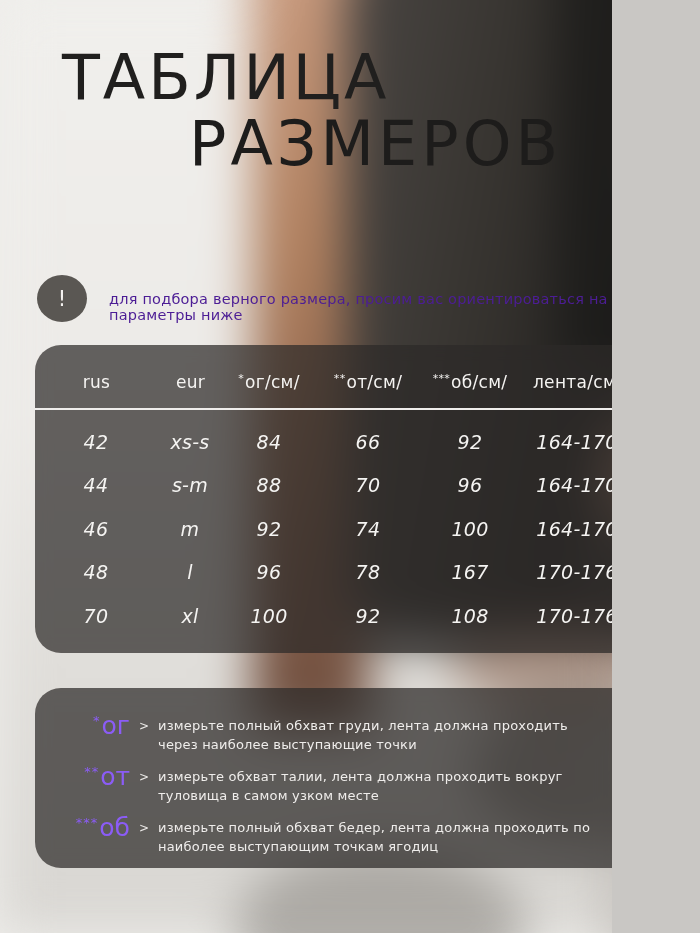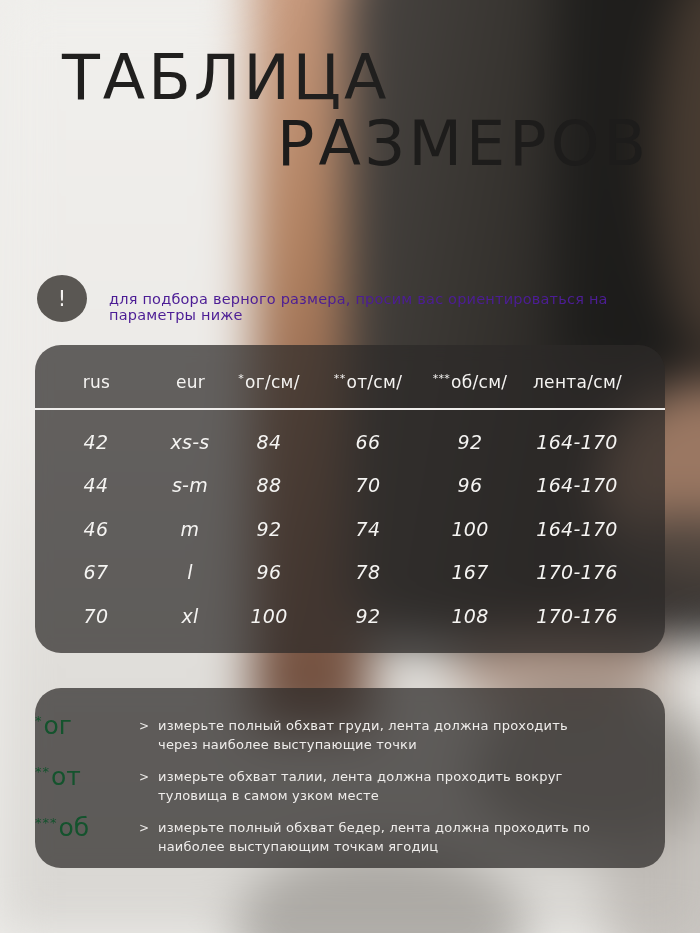--- a/index.html
+++ b/index.html
@@ -1,20 +1,20 @@
 <!DOCTYPE html>
 <html><head>
 <meta charset="utf-8">
 <style>
   * { margin:0; padding:0; box-sizing:border-box; }
   html,body { background:#c9c7c4; }
   body { font-family:"DejaVu Sans", sans-serif; }
 
   .canvas {
-    position:relative; width:700px; height:933px;
+    position:relative; width:612px; height:933px;
     overflow:hidden; background:#EFEEEB;
   }
 
   
   .bg { position:absolute; inset:0; filter:blur(24px); }
   .bg > div { position:absolute; }
   .bg-base {
     inset:0;
     background:linear-gradient(180deg,#F0EFEC 0%,#ECEAE7 45%,#E0DEDA 70%,#D8D6D2 100%);
   }
@@ -80,21 +80,21 @@
   .divider { height:2px; background:#EFEDEB; }
   .tbody { padding-top:10px; }
   .tbody .trow { height:43.5px; font-size:19px; letter-spacing:.3px;font-style:italic; }
 
   
   .legend-row {
     display:grid; grid-template-columns:95px 28px 1fr;
     margin-bottom:13px; align-items:start;
   }
   .legend-label {
-    font-size:25px; line-height:1; color:#14532d;
+    text-align:right; font-size:25px; line-height:1; color:#8b5cf6;
     white-space:nowrap; margin-top:-3px;
   }
   .legend-label .stars { font-size:13px; position:relative; top:-9px; margin-right:1px; letter-spacing:1px; }
   .legend-arrow { text-align:center; font-size:12px; color:#EDEBE9; padding-top:3px; }
   .legend-text { font-size:13px; line-height:19px; color:#EFEDEB; letter-spacing:.2px; max-width:452px; }
 </style>
 </head>
 <body>
 
 <div class="canvas">
@@ -150,21 +150,21 @@
       </div>
       <div class="trow">
         <div>46</div>
         <div>m</div>
         <div>92</div>
         <div>74</div>
         <div>100</div>
         <div>164-170</div>
       </div>
       <div class="trow">
-        <div>67</div>
+        <div>48</div>
         <div>l</div>
         <div>96</div>
         <div>78</div>
         <div>167</div>
         <div>170-176</div>
       </div>
       <div class="trow">
         <div>70</div>
         <div>xl</div>
         <div>100</div>

